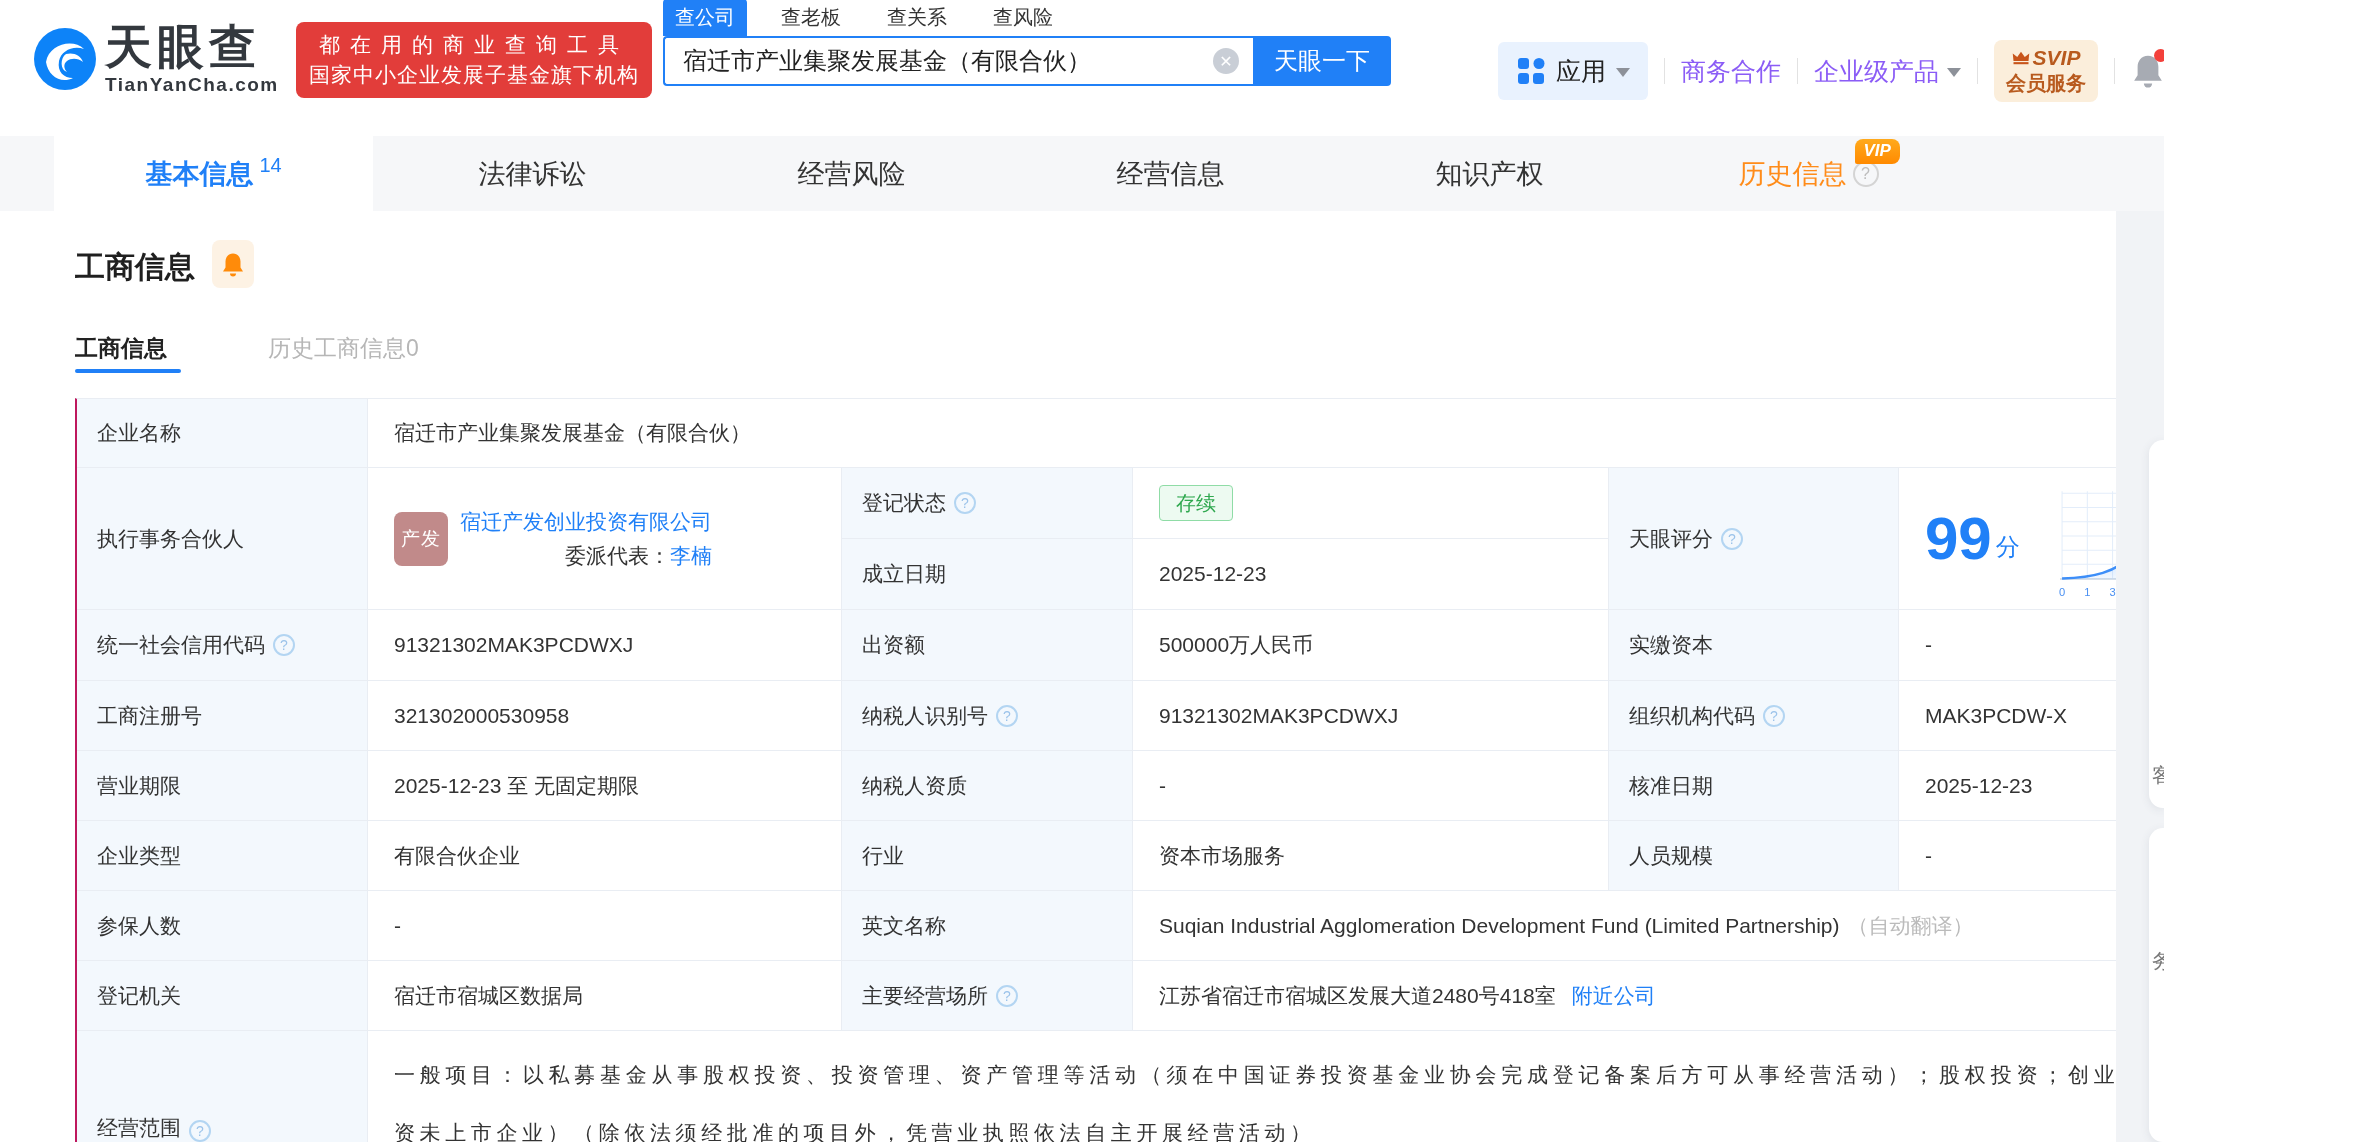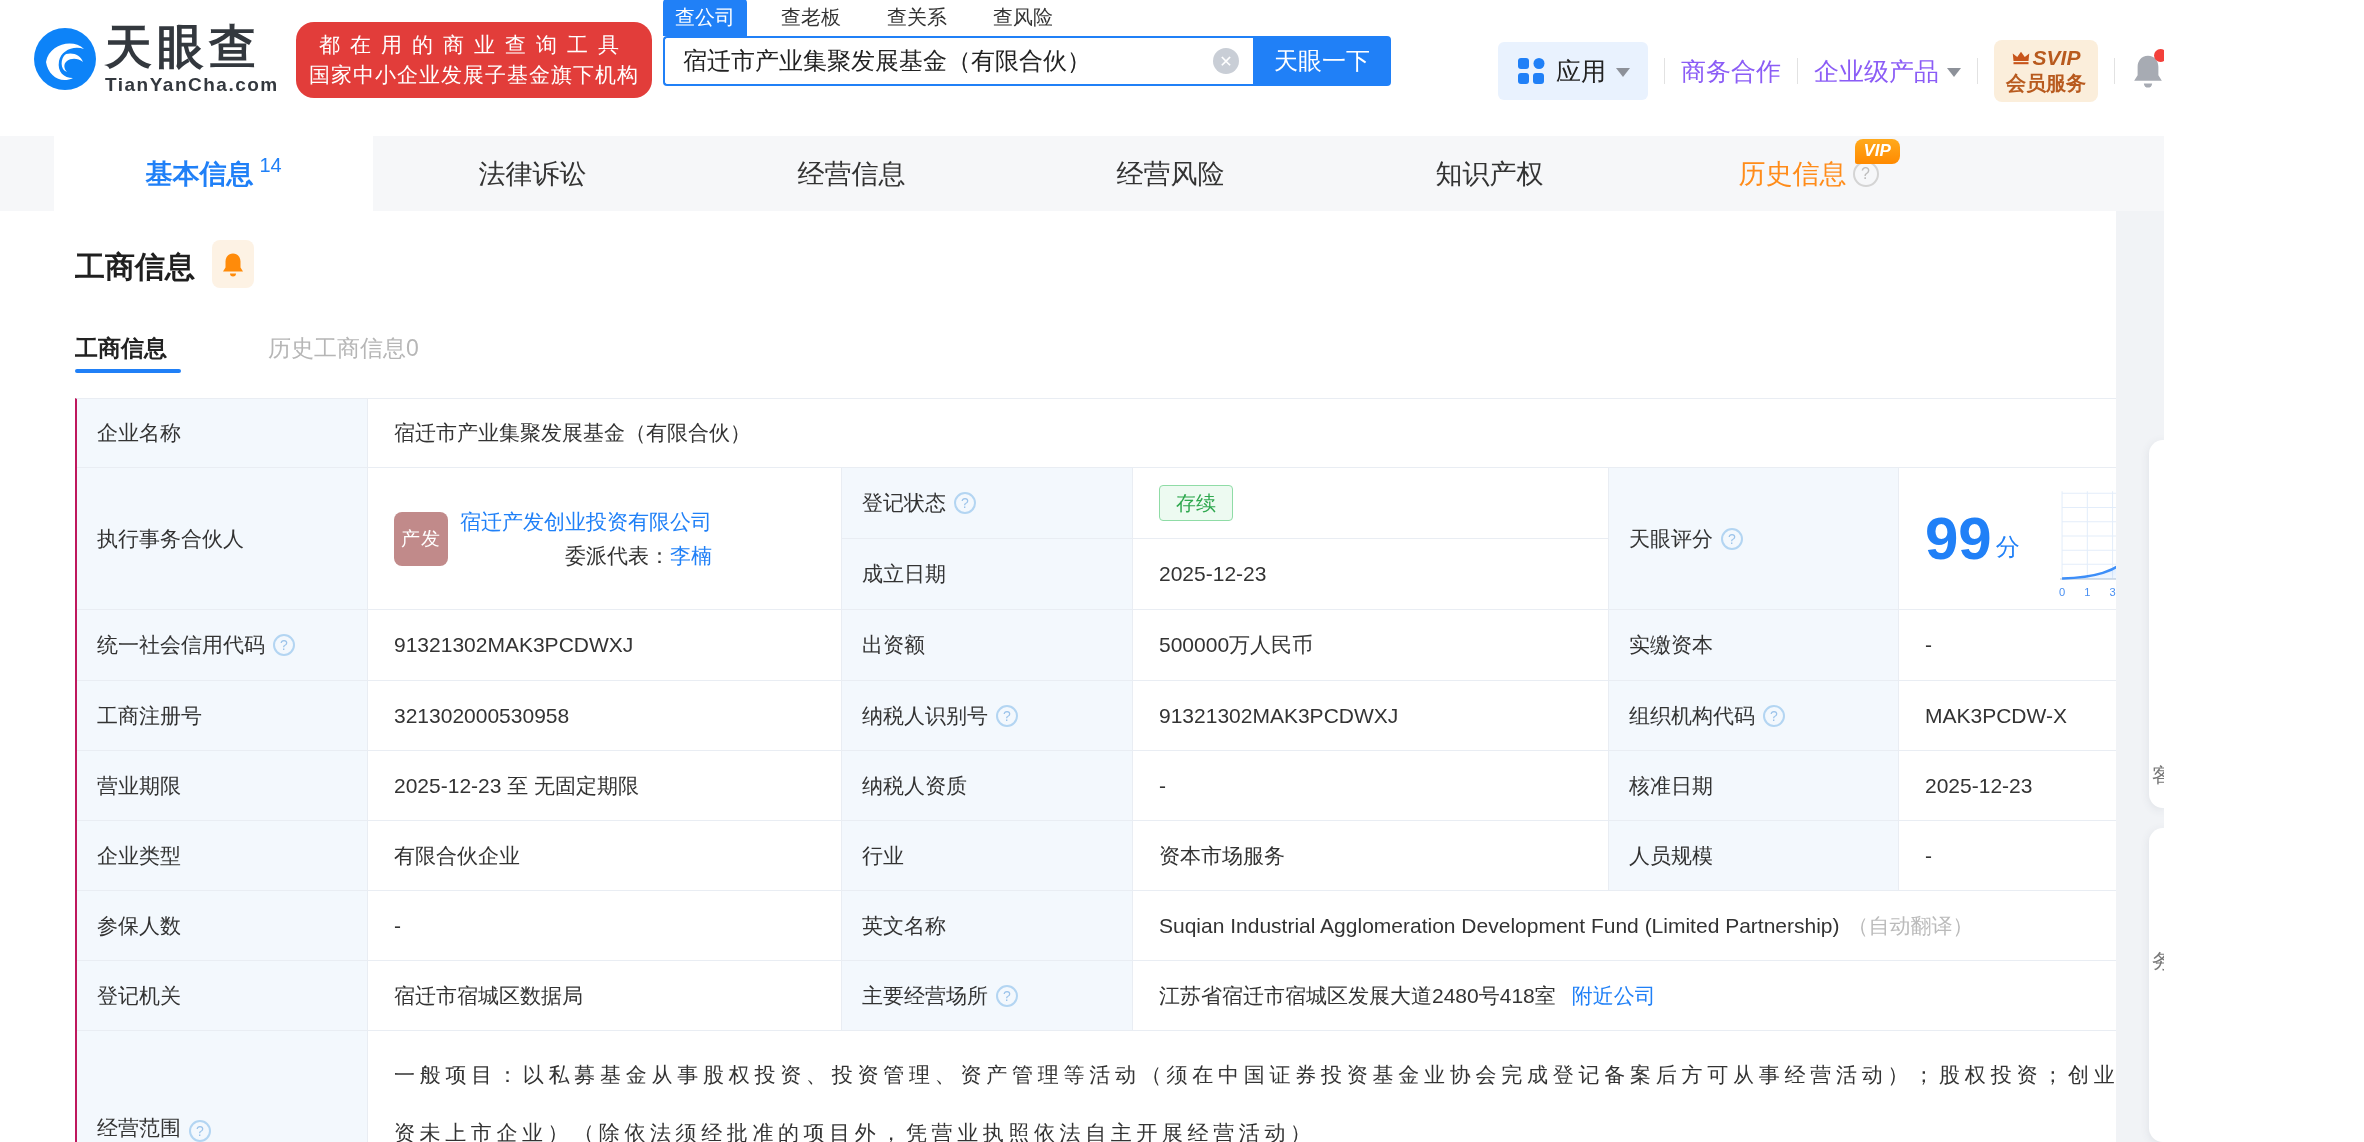--- a/index.html
+++ b/index.html
@@ -6,21 +6,21 @@
   body { font-family:"Liberation Sans","DejaVu Sans",sans-serif; background:#fff; }
   .screen { position:relative; width:2164px; height:1142px; background:#fff; overflow:hidden; }
 
   
   .topbar { position:absolute; left:0; top:0; width:2364px; height:136px; background:#fff; }
   .logo { position:absolute; left:33px; top:22px; display:flex; align-items:center; cursor:pointer; }
   .logo-icon { width:64px; height:64px; }
   .logo-text { margin-left:8px; }
   .brand-name { font-size:47px; font-weight:bold; color:#33383e; letter-spacing:5px; line-height:50px; }
   .brand-domain { font-size:19px; font-weight:bold; color:#33383e; letter-spacing:1.5px; margin-top:2px; }
-  .slogan { position:absolute; left:296px; top:22px; width:356px; height:76px; background:#e23d3a; border-radius:18px; color:#fff; text-align:center; padding-top:8px; }
+  .slogan { position:absolute; left:296px; top:22px; width:356px; height:76px; background:#e23d3a; border-radius:8px; color:#fff; text-align:center; padding-top:8px; }
   .slogan-l1 { font-size:21px; letter-spacing:10px; line-height:30px; }
   .slogan-l2 { font-size:21px; letter-spacing:1px; line-height:30px; }
 
   .search-area { position:absolute; left:663px; top:0; }
   .search-tabs { display:flex; align-items:flex-end; height:36px; }
   .stab { font-size:20px; color:#333; padding:5px 12px; cursor:pointer; }
   .stab.active { background:#2080f7; color:#fff; border-radius:4px 4px 0 0; }
   .stab + .stab { margin-left:22px; }
   .search-row { display:flex; }
   .search-input-wrap { position:relative; width:590px; height:50px; }
@@ -181,24 +181,24 @@
   <nav class="tabbar">
     <div class="tabs">
       <div class="tab active">
         <span>基本信息</span>
         <span class="count">14</span>
       </div>
       <div class="tab">
           <span>法律诉讼</span>
         </div>
       <div class="tab">
+          <span>经营风险</span>
+        </div>
+      <div class="tab">
           <span>经营信息</span>
-        </div>
-      <div class="tab">
-          <span>经营风险</span>
         </div>
       <div class="tab">
           <span>知识产权</span>
         </div>
       <div class="tab history">
         <span>历史信息</span>
         <span class="q-gray">?</span>
         <span class="vip-tag">VIP</span>
       </div>
     </div>

